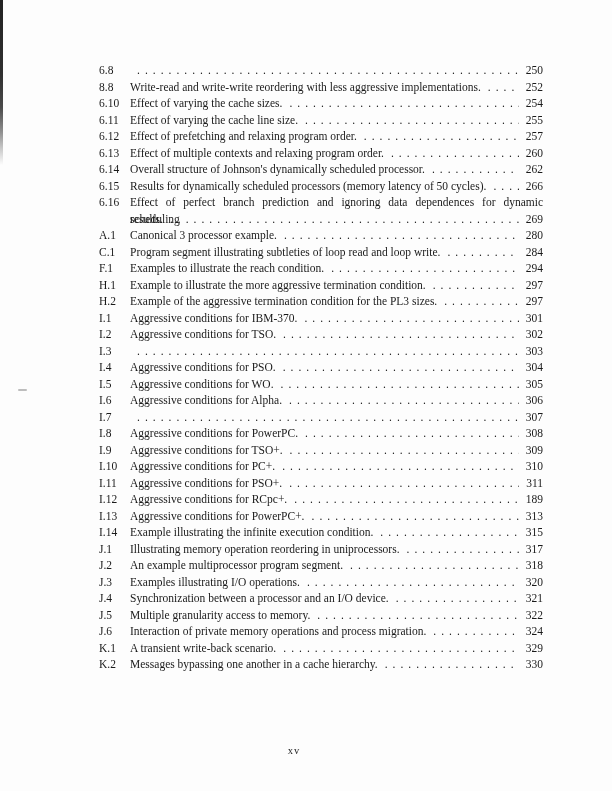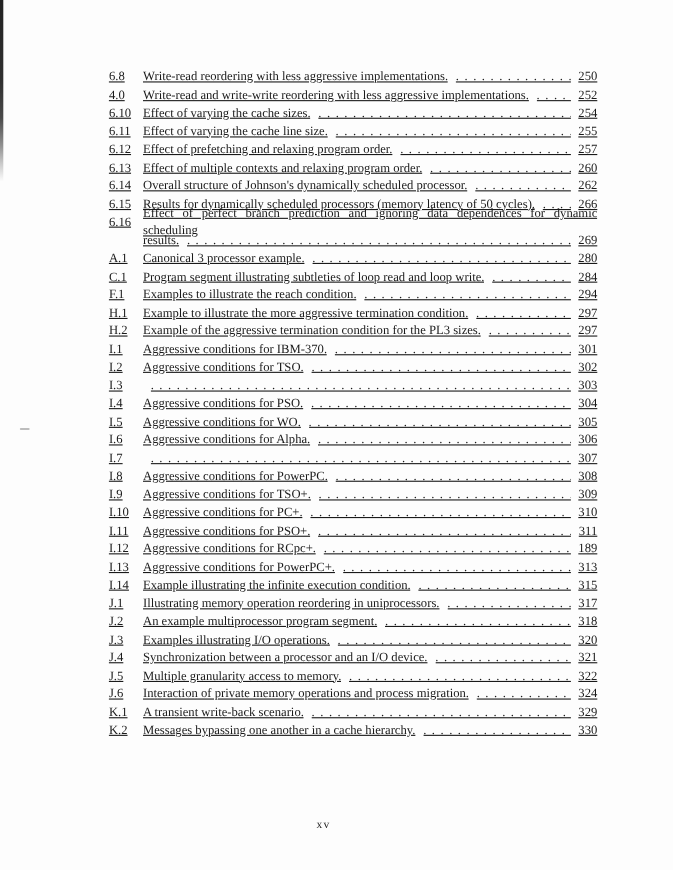--- a/index.html
+++ b/index.html
@@ -22,24 +22,23 @@
   .scan-mark {
     position: absolute; left: 18px; top: 389px;
     width: 9px; height: 2px;
     background: #bdbdbd; border-radius: 1px;
   }
   .toc {
     position: absolute; left: 99px; top: 62px; width: 444px;
     font-size: 11.5px;
   }
   .row {
-    display: flex; align-items: center;
+    display: flex; align-items: flex-start;
     height: 16.5px; line-height: 16.5px;
     white-space: nowrap;
-    text-decoration: underline;
   }
   .row.gap { margin-top: 0; }
   .num { flex: 0 0 31px; width: 31px; }
   .label { flex: 0 1 auto; overflow: hidden; }
   .row.justify .label {
     flex: 1 1 auto;
     white-space: normal;
     text-align: justify;
     text-align-last: justify;
   }
@@ -66,26 +65,25 @@
 </style>
 </head>
 <body>
 
 <div class="scan-strip"></div>
 <div class="scan-mark"></div>
 
 <main class="toc" id="toc">
     <div class="row">
       <span class="num">6.8</span>
-      <span class="label">Write-read reordering with less aggressive implementations.</span>
       <span class="leader">..........................................................................................</span>
       <span class="pg">250</span>
     </div>
     <div class="row">
-      <span class="num">4.0</span>
+      <span class="num">8.8</span>
       <span class="label">Write-read and write-write reordering with less aggressive implementations.</span>
       <span class="leader">..........................................................................................</span>
       <span class="pg">252</span>
     </div>
     <div class="row">
       <span class="num">6.10</span>
       <span class="label">Effect of varying the cache sizes.</span>
       <span class="leader">..........................................................................................</span>
       <span class="pg">254</span>
     </div>

